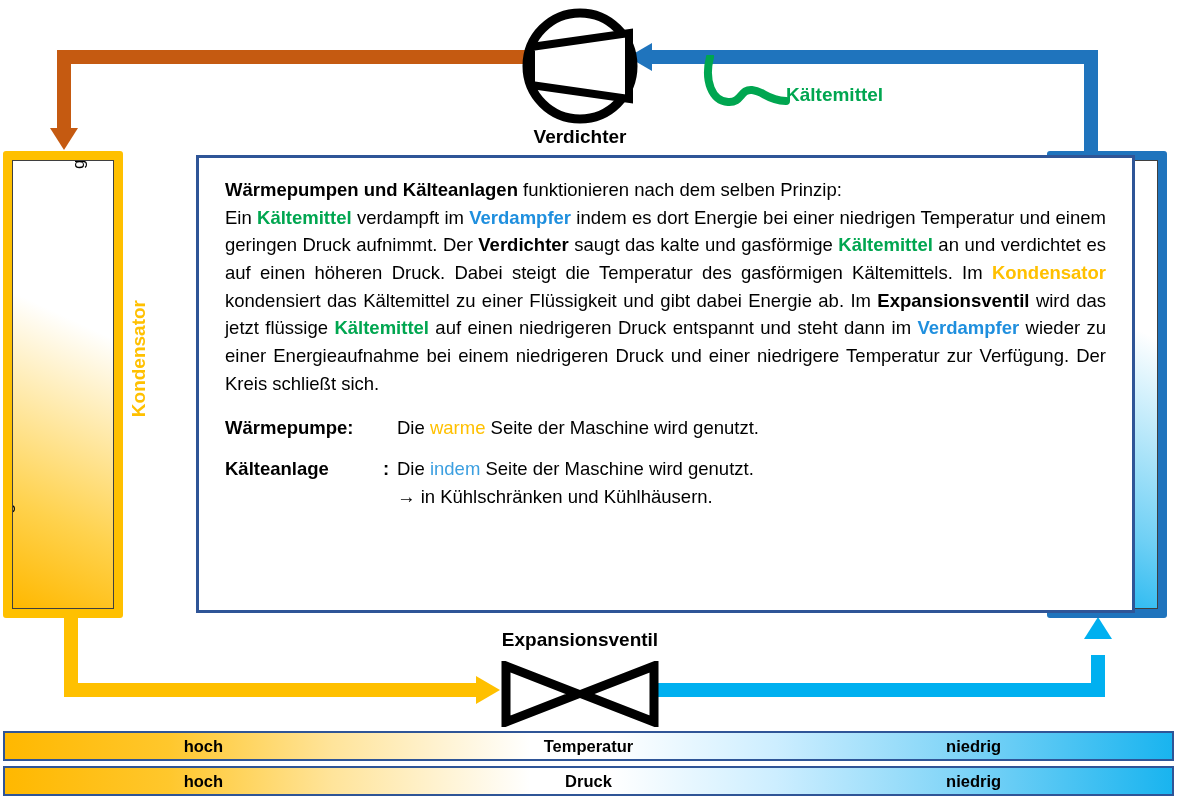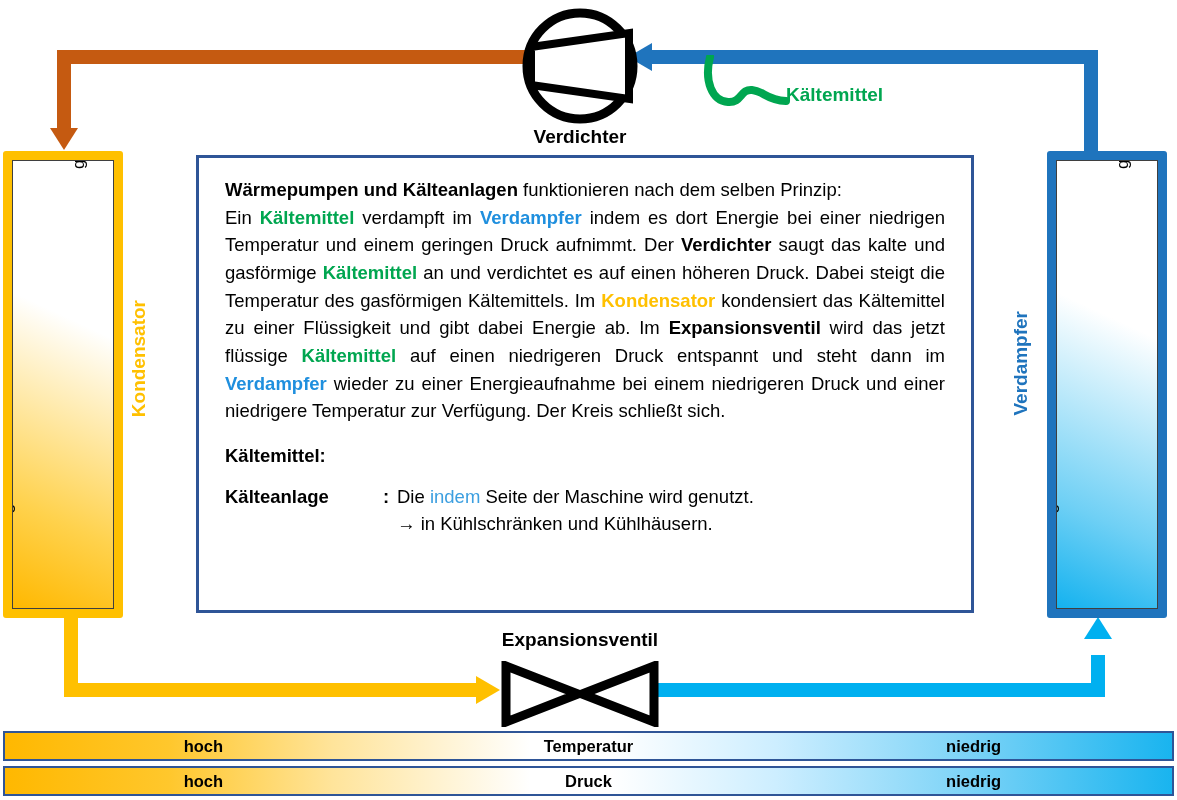--- a/index.html
+++ b/index.html
@@ -70,21 +70,21 @@
       transform-origin:0 0;}
   .gas-lab{writing-mode:vertical-rl;transform:rotate(180deg);}
   .liq-lab{writing-mode:vertical-rl;transform:rotate(180deg);}
 
   .side-title{position:absolute;font-size:19px;font-weight:bold;white-space:nowrap;
       writing-mode:vertical-rl;transform:rotate(180deg);}
   #kondensator-title{left:128px;top:300px;color:#FFC000;}
   #verdampfer-title{left:1010px;top:311px;color:#1F74BD;}
 
   
-  #textbox{left:196px;top:155px;width:778px;height:458px;box-sizing:border-box;
+  #textbox{left:196px;top:155px;width:939px;height:458px;box-sizing:border-box;
       border:3px solid #2F5597;background:#fff;padding:18px 26px 12px 26px;}
   #body-copy{font-size:18.5px;line-height:1.495;color:#000;text-align:justify;
       text-justify:inter-word;}
   #body-copy p{margin:0;}
   .b{font-weight:bold;}
   .green{color:#00A650;font-weight:bold;}
   .blue{color:#1F8FDE;font-weight:bold;}
   .amber{color:#FFC000;font-weight:bold;}
   .amber-n{color:#FFC000;}
   .blue-n{color:#3C9FE0;}
@@ -169,24 +169,24 @@
 </div>
 
 <div class="abs" id="textbox">
   <div id="body-copy">
     <p><span class="b">Wärmepumpen und Kälteanlagen</span><span> funktionieren nach dem selben Prinzip:</span></p>
     <p><span>Ein </span><span class="green">Kältemittel</span><span> verdampft im </span><span class="blue">Verdampfer</span><span> indem es dort Energie bei einer niedrigen Temperatur und einem geringen Druck aufnimmt. Der </span><span class="b">Verdichter</span><span> saugt das kalte und gasförmige </span><span class="green">Kältemittel</span><span> an und verdichtet es auf einen höheren Druck. Dabei steigt die Temperatur des gasförmigen Kältemittels. Im </span><span class="amber">Kondensator</span><span> kondensiert das Kältemittel zu einer Flüssigkeit und gibt dabei Energie ab. Im </span><span class="b">Expansionsventil</span><span> wird das jetzt flüssige </span><span class="green">Kältemittel</span><span> auf einen niedrigeren Druck entspannt und steht dann im </span><span class="blue">Verdampfer</span><span> wieder zu einer Energieaufnahme bei einem niedrigeren Druck und einer niedrigere Temperatur zur Verfügung. Der Kreis schließt sich.</span></p>
   </div>
 
   <div id="defs">
     <div class="defrow">
-      <span class="defterm">Kältemittel:</span>
+      <span class="defterm">Wärmepumpe:</span>
       <span class="defcolon"></span>
       <span class="defbody">
-        <br>
+        <span><span>Die </span><span class="amber-n">warme</span><span> Seite der Maschine wird genutzt.</span></span><br>
       </span>
     </div>
     <div style="height:13px"></div>
     <div class="defrow">
       <span class="defterm">Kälteanlage</span>
       <span class="defcolon">:</span>
       <span class="defbody">
         <span><span>Die </span><span class="blue-n">indem</span><span> Seite der Maschine wird genutzt.</span></span><br>
         <span>→ in Kühlschränken und Kühlhäusern.</span>
       </span>

